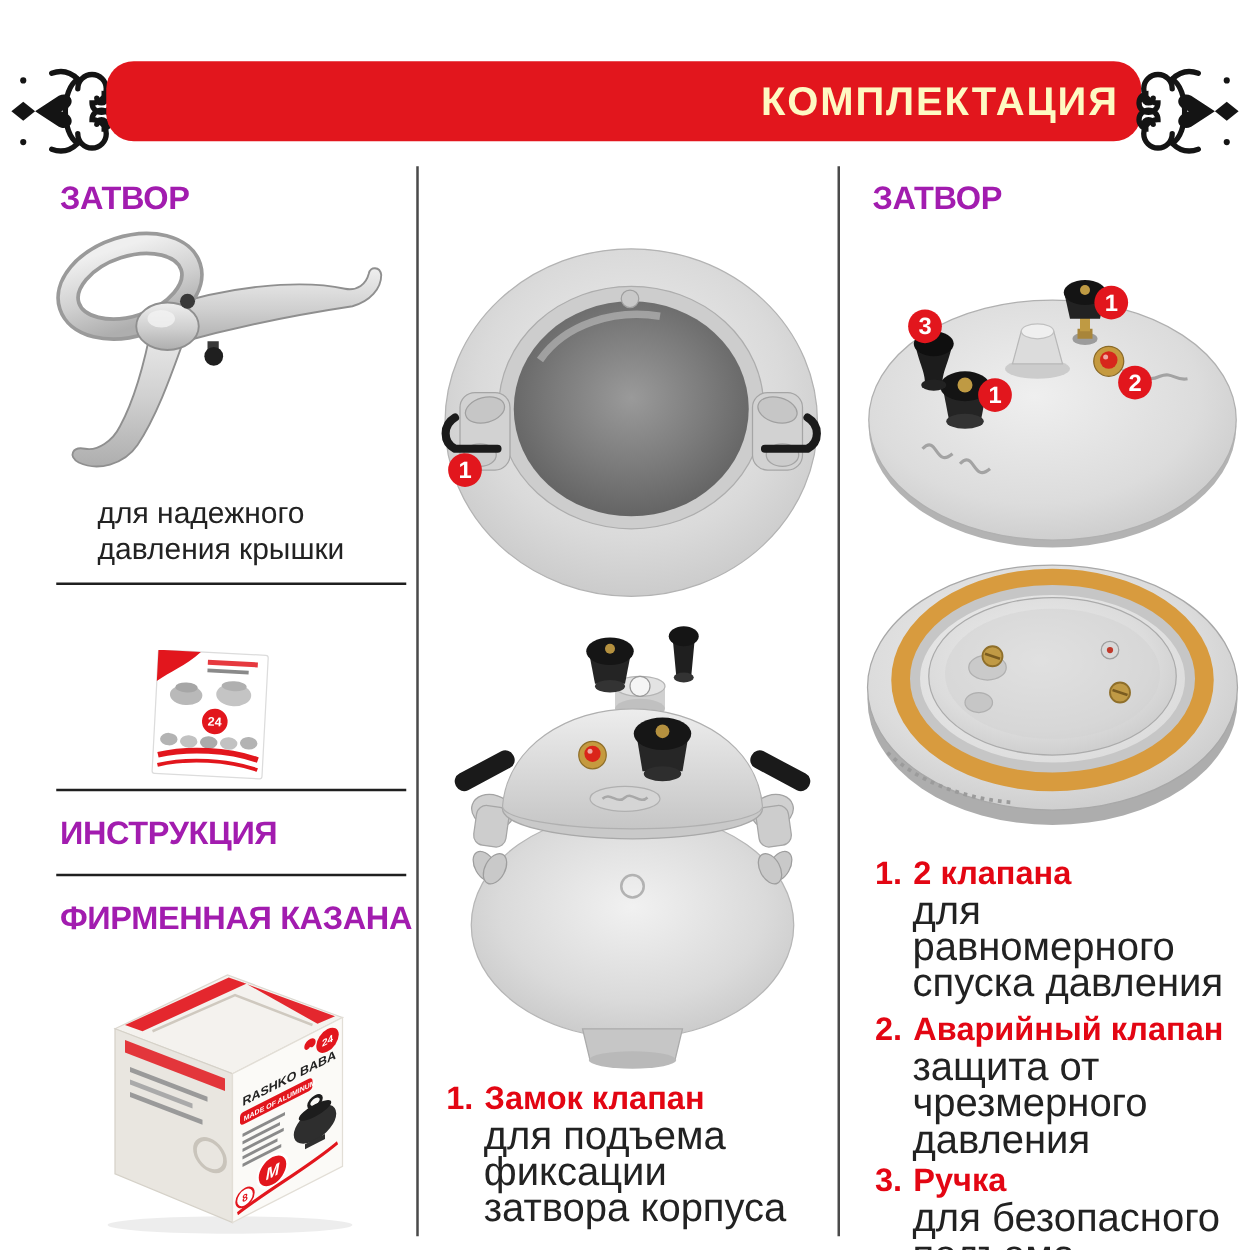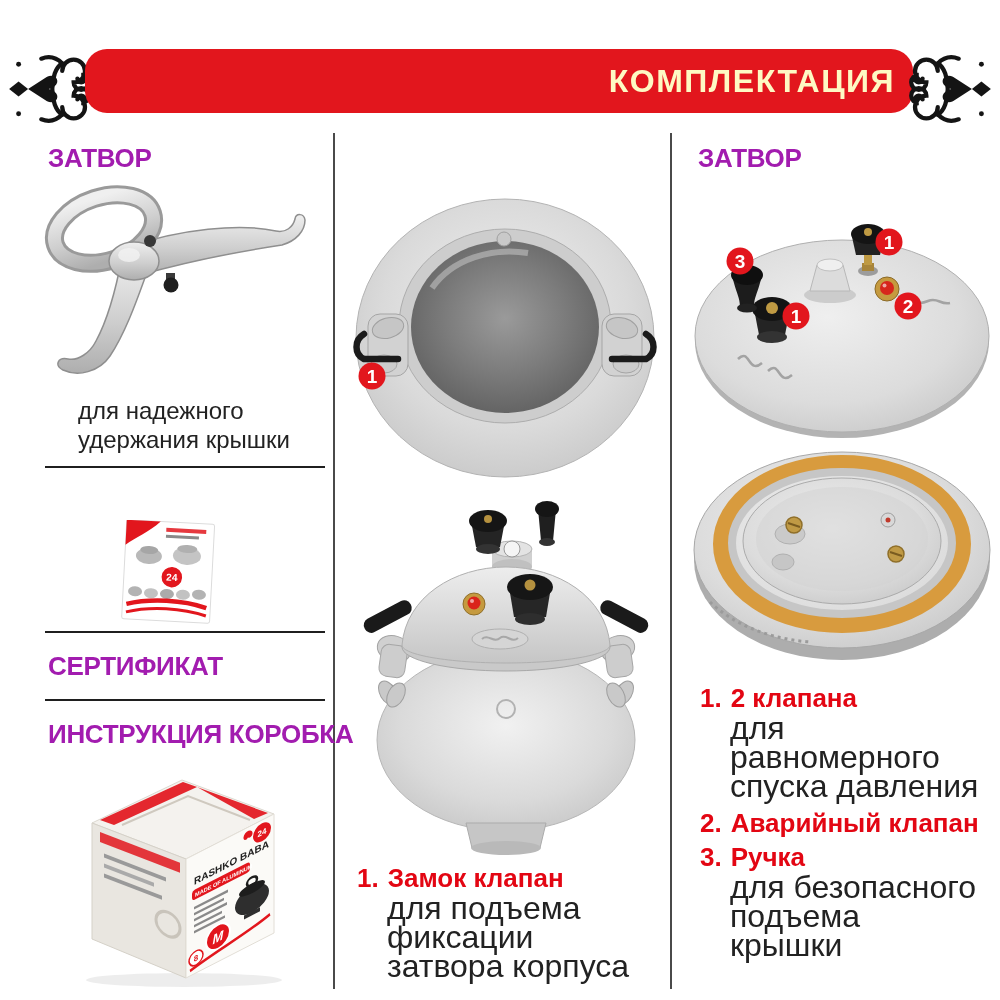--- a/index.html
+++ b/index.html
@@ -80,21 +80,21 @@
     <path fill="url(#metv)" stroke="#8f8f8f" stroke-width="1.5" d="M92,74 C86,106 78,136 66,158 C60,170 48,178 38,176 C28,174 24,182 33,187 C48,194 69,189 80,173 C96,149 108,114 116,92 C118,84 100,66 92,74 Z"></path>
     <ellipse cx="74" cy="46" rx="51" ry="32" fill="none" stroke="#9a9a9a" stroke-width="19" transform="rotate(-18 74 46)"></ellipse>
     <ellipse cx="74" cy="46" rx="51" ry="32" fill="none" stroke="url(#metv)" stroke-width="13" transform="rotate(-18 74 46)"></ellipse>
     <ellipse cx="104" cy="78" rx="25" ry="19" fill="url(#metv)" stroke="#8f8f8f" stroke-width="1.5"></ellipse>
     <ellipse cx="99" cy="72" rx="11" ry="7" fill="#f3f3f3" opacity="0.8"></ellipse>
     <circle cx="120" cy="58" r="6" fill="#383838"></circle>
     <rect x="136" y="90" width="9" height="9" fill="#3a3a3a"></rect>
     <circle cx="141" cy="102" r="7.5" fill="#1f1f1f"></circle>
   </svg>
 
-  <div class="desc" style="position:absolute;left:78px;top:396px;width:245px;">для надежного удержания крышки</div>
+  <div class="desc" style="position:absolute;left:78px;top:396px;width:245px;">для надежного давления крышки</div>
 
   <div class="hrule" style="left:45px;top:466px;"></div>
 
 
   <svg class="imgsvg" style="left:112px;top:520px;" width="112" height="108" viewBox="0 0 112 108">
     <g transform="rotate(3 56 54)">
       <rect x="12" y="2" width="88" height="99" rx="2" fill="#ffffff" stroke="#dcdcdc"></rect>
       <path d="M12,2 L46,2 C34,14 22,19 12,27 Z" fill="#e2161d"></path>
       <rect x="52" y="8" width="40" height="4" fill="#e2161d" opacity="0.85"></rect>
       <rect x="52" y="15" width="33" height="3" fill="#8a8a8a"></rect>
@@ -109,25 +109,25 @@
       <ellipse cx="56" cy="74" rx="7" ry="5" fill="#ababab"></ellipse>
       <ellipse cx="72" cy="74" rx="7" ry="5" fill="#c2c2c2"></ellipse>
       <ellipse cx="88" cy="73" rx="7" ry="5" fill="#b3b3b3"></ellipse>
       <path d="M16,86 C40,79 72,79 96,86" stroke="#e2161d" stroke-width="4.5" fill="none"></path>
       <path d="M16,94 C40,87 72,87 96,94" stroke="#e2161d" stroke-width="3" fill="none"></path>
     </g>
   </svg>
 
   <div class="hrule" style="left:45px;top:631px;"></div>
 
-  <div class="colhead" style="left:48px;top:651px;">СЕРТИФИКАТ</div>
+  <div class="colhead" style="left:48px;top:651px;">ИНСТРУКЦИЯ</div>
 
   <div class="hrule" style="left:45px;top:699px;"></div>
 
-  <div class="colhead" style="left:48px;top:719px;">ИНСТРУКЦИЯ КОРОБКА</div>
+  <div class="colhead" style="left:48px;top:719px;">ФИРМЕННАЯ КАЗАНА</div>
 
   <svg class="imgsvg" style="left:62px;top:763px;" width="246" height="228" viewBox="0 0 246 228">
     <ellipse cx="122" cy="217" rx="98" ry="7" fill="#000" opacity="0.07"></ellipse>
     <path d="M30,60 L120,17 L212,51 L124,96 Z" fill="#f4f2ee" stroke="#dcd8d0"></path>
     <path d="M38,57 L121,19 L135,24 L52,62 Z" fill="#e2161d" opacity="0.92"></path>
     <path d="M121,19 L206,50 L192,56 L135,24 Z" fill="#e2161d" opacity="0.92"></path>
     <path d="M60,62 L126,33 L188,57" stroke="#cfc9bf" stroke-width="2" fill="none"></path>
     <path d="M30,60 L124,96 L124,215 L30,176 Z" fill="#e9e6e0" stroke="#d5d1c8"></path>
     <g transform="translate(30,60) skewY(21)">
       <rect x="8" y="6" width="80" height="10" fill="#e2161d" opacity="0.85"></rect>
@@ -355,20 +355,21 @@
     <div class="note" style="position:static;margin-bottom:6px;">
       <div class="note-title">
         <span class="num">1.</span><span>2 клапана</span>
       </div>
       <div class="note-desc" style="width:250px;">для равномерного спуска давления</div>
     </div>
     <div class="note" style="position:static;margin-bottom:2px;">
       <div class="note-title">
         <span class="num">2.</span><span>Аварийный клапан</span>
       </div>
+      <div class="note-desc" style="width:250px;">защита от чрезмерного давления</div>
     </div>
     <div class="note" style="position:static;">
       <div class="note-title">
         <span class="num">3.</span><span>Ручка</span>
       </div>
       <div class="note-desc" style="width:250px;">для безопасного подъема крышки</div>
     </div>
   </div>
 
 </div>

